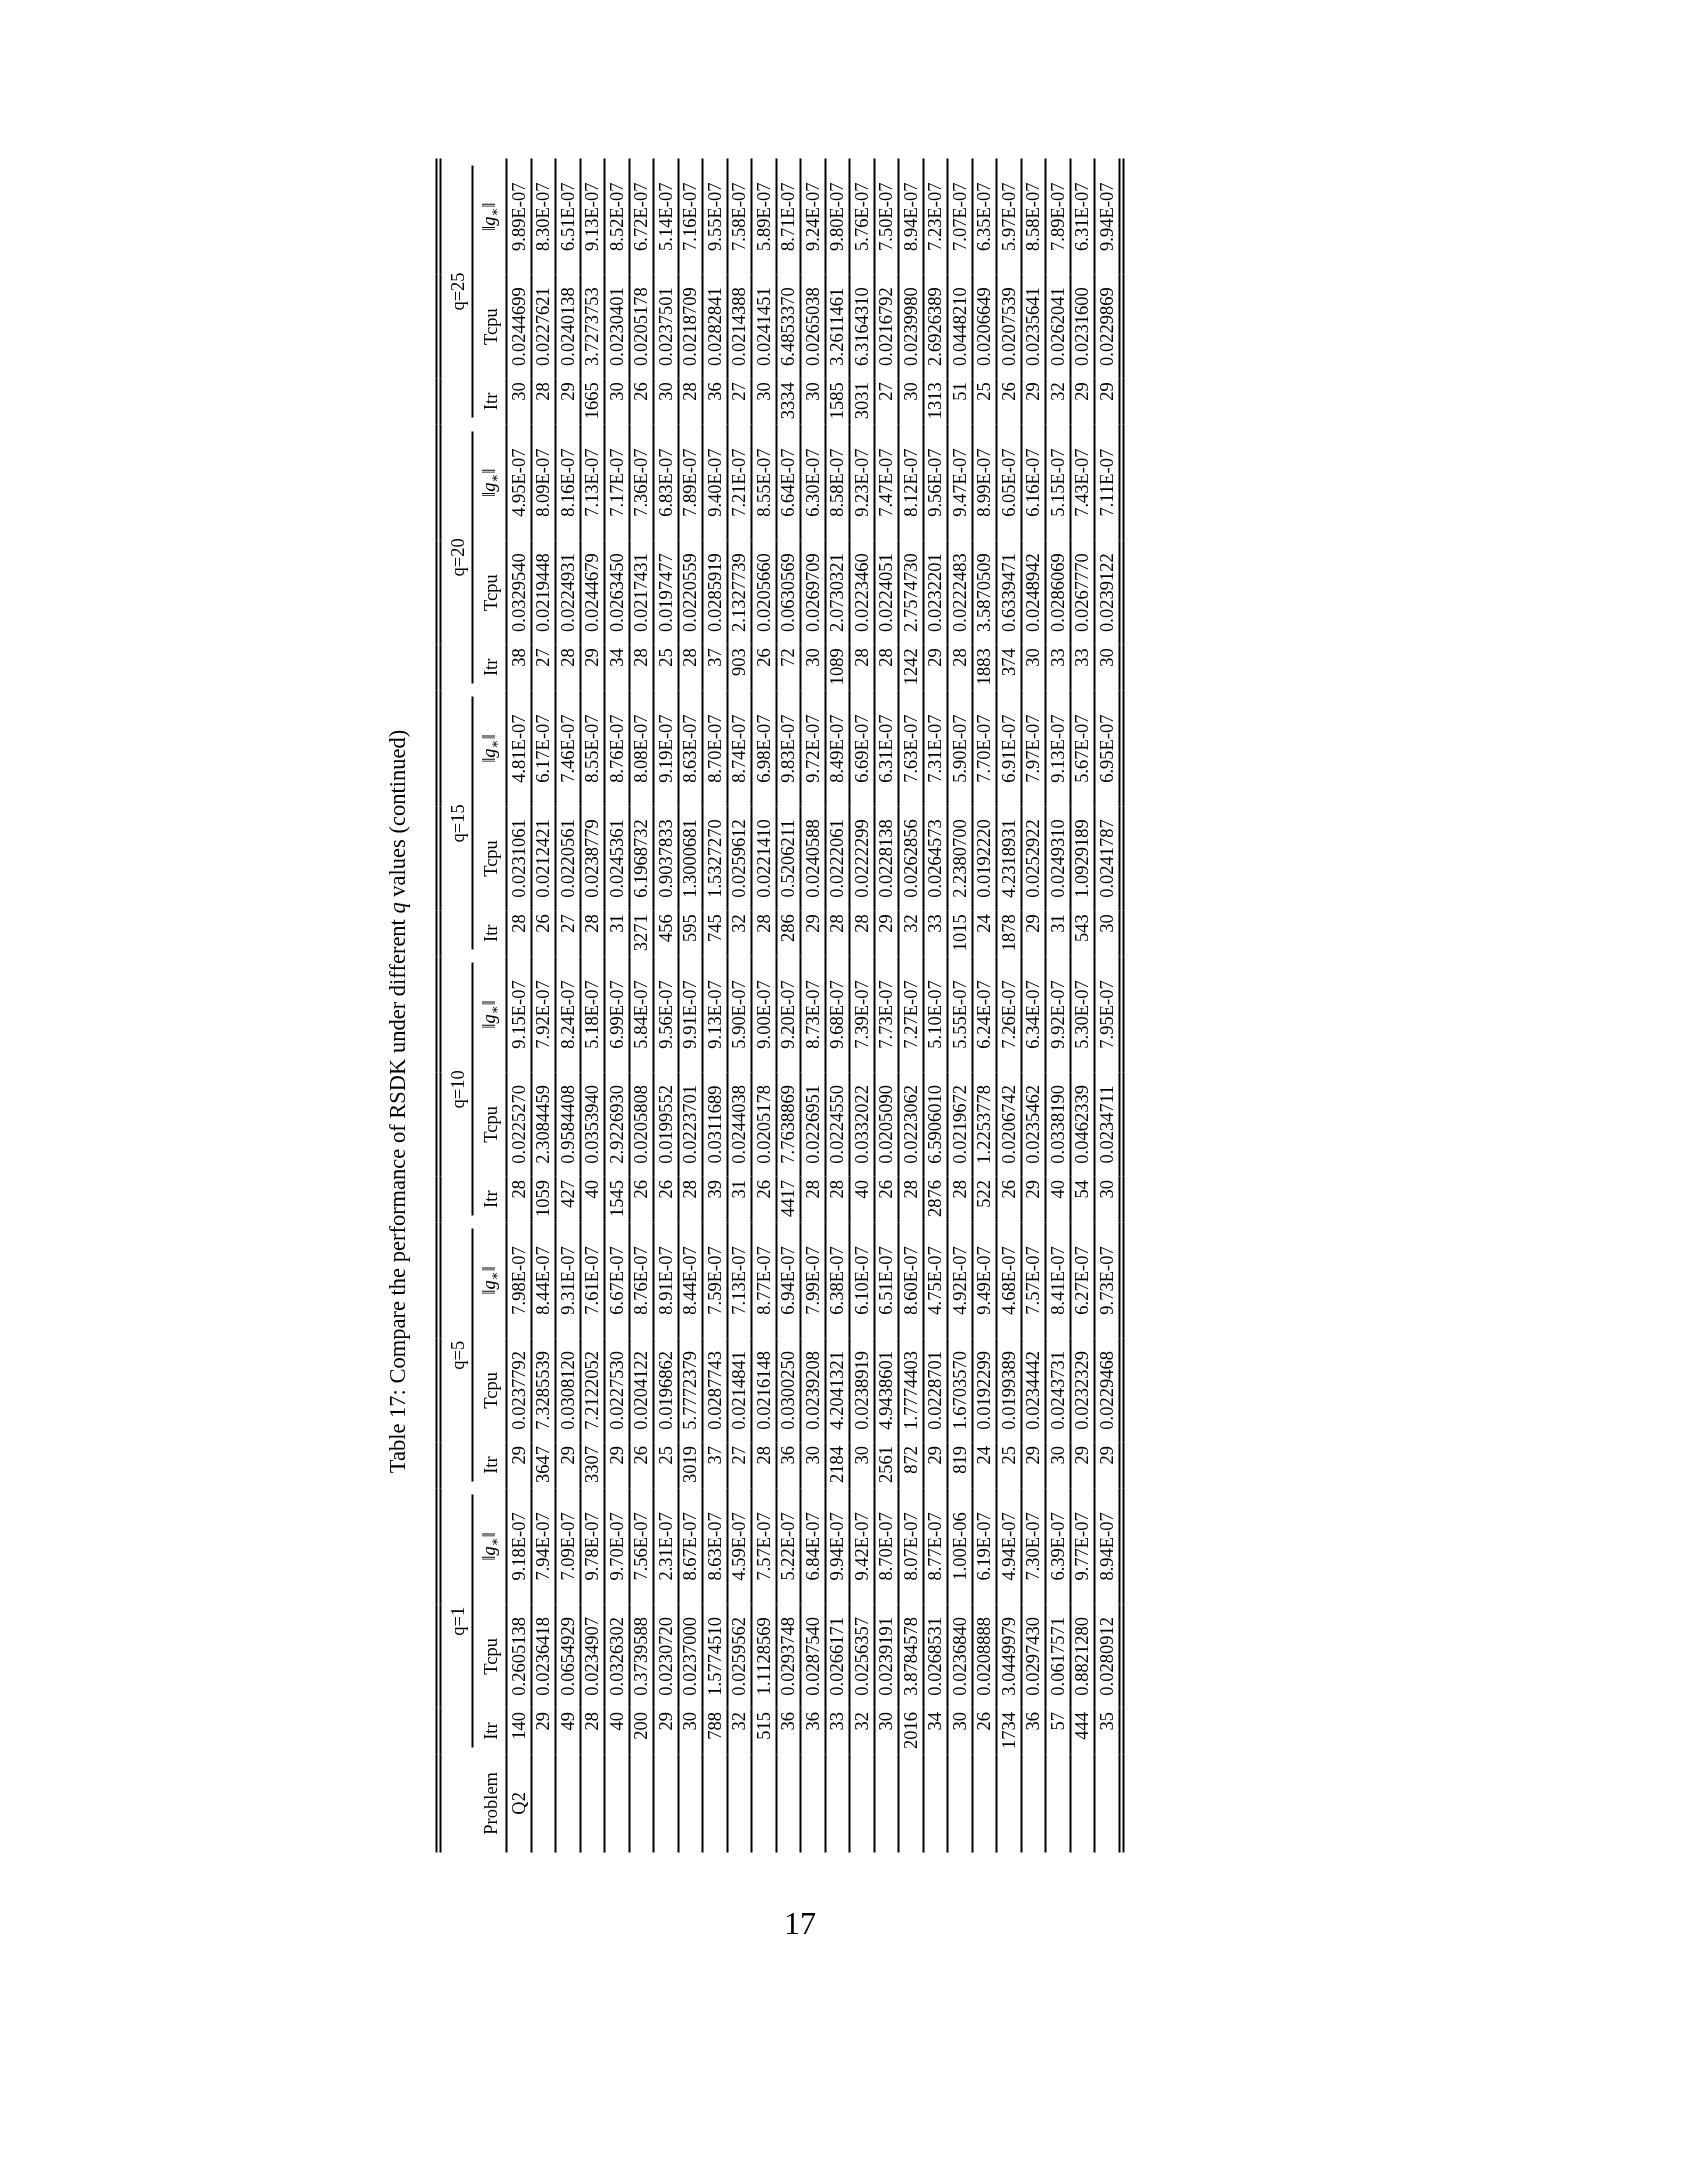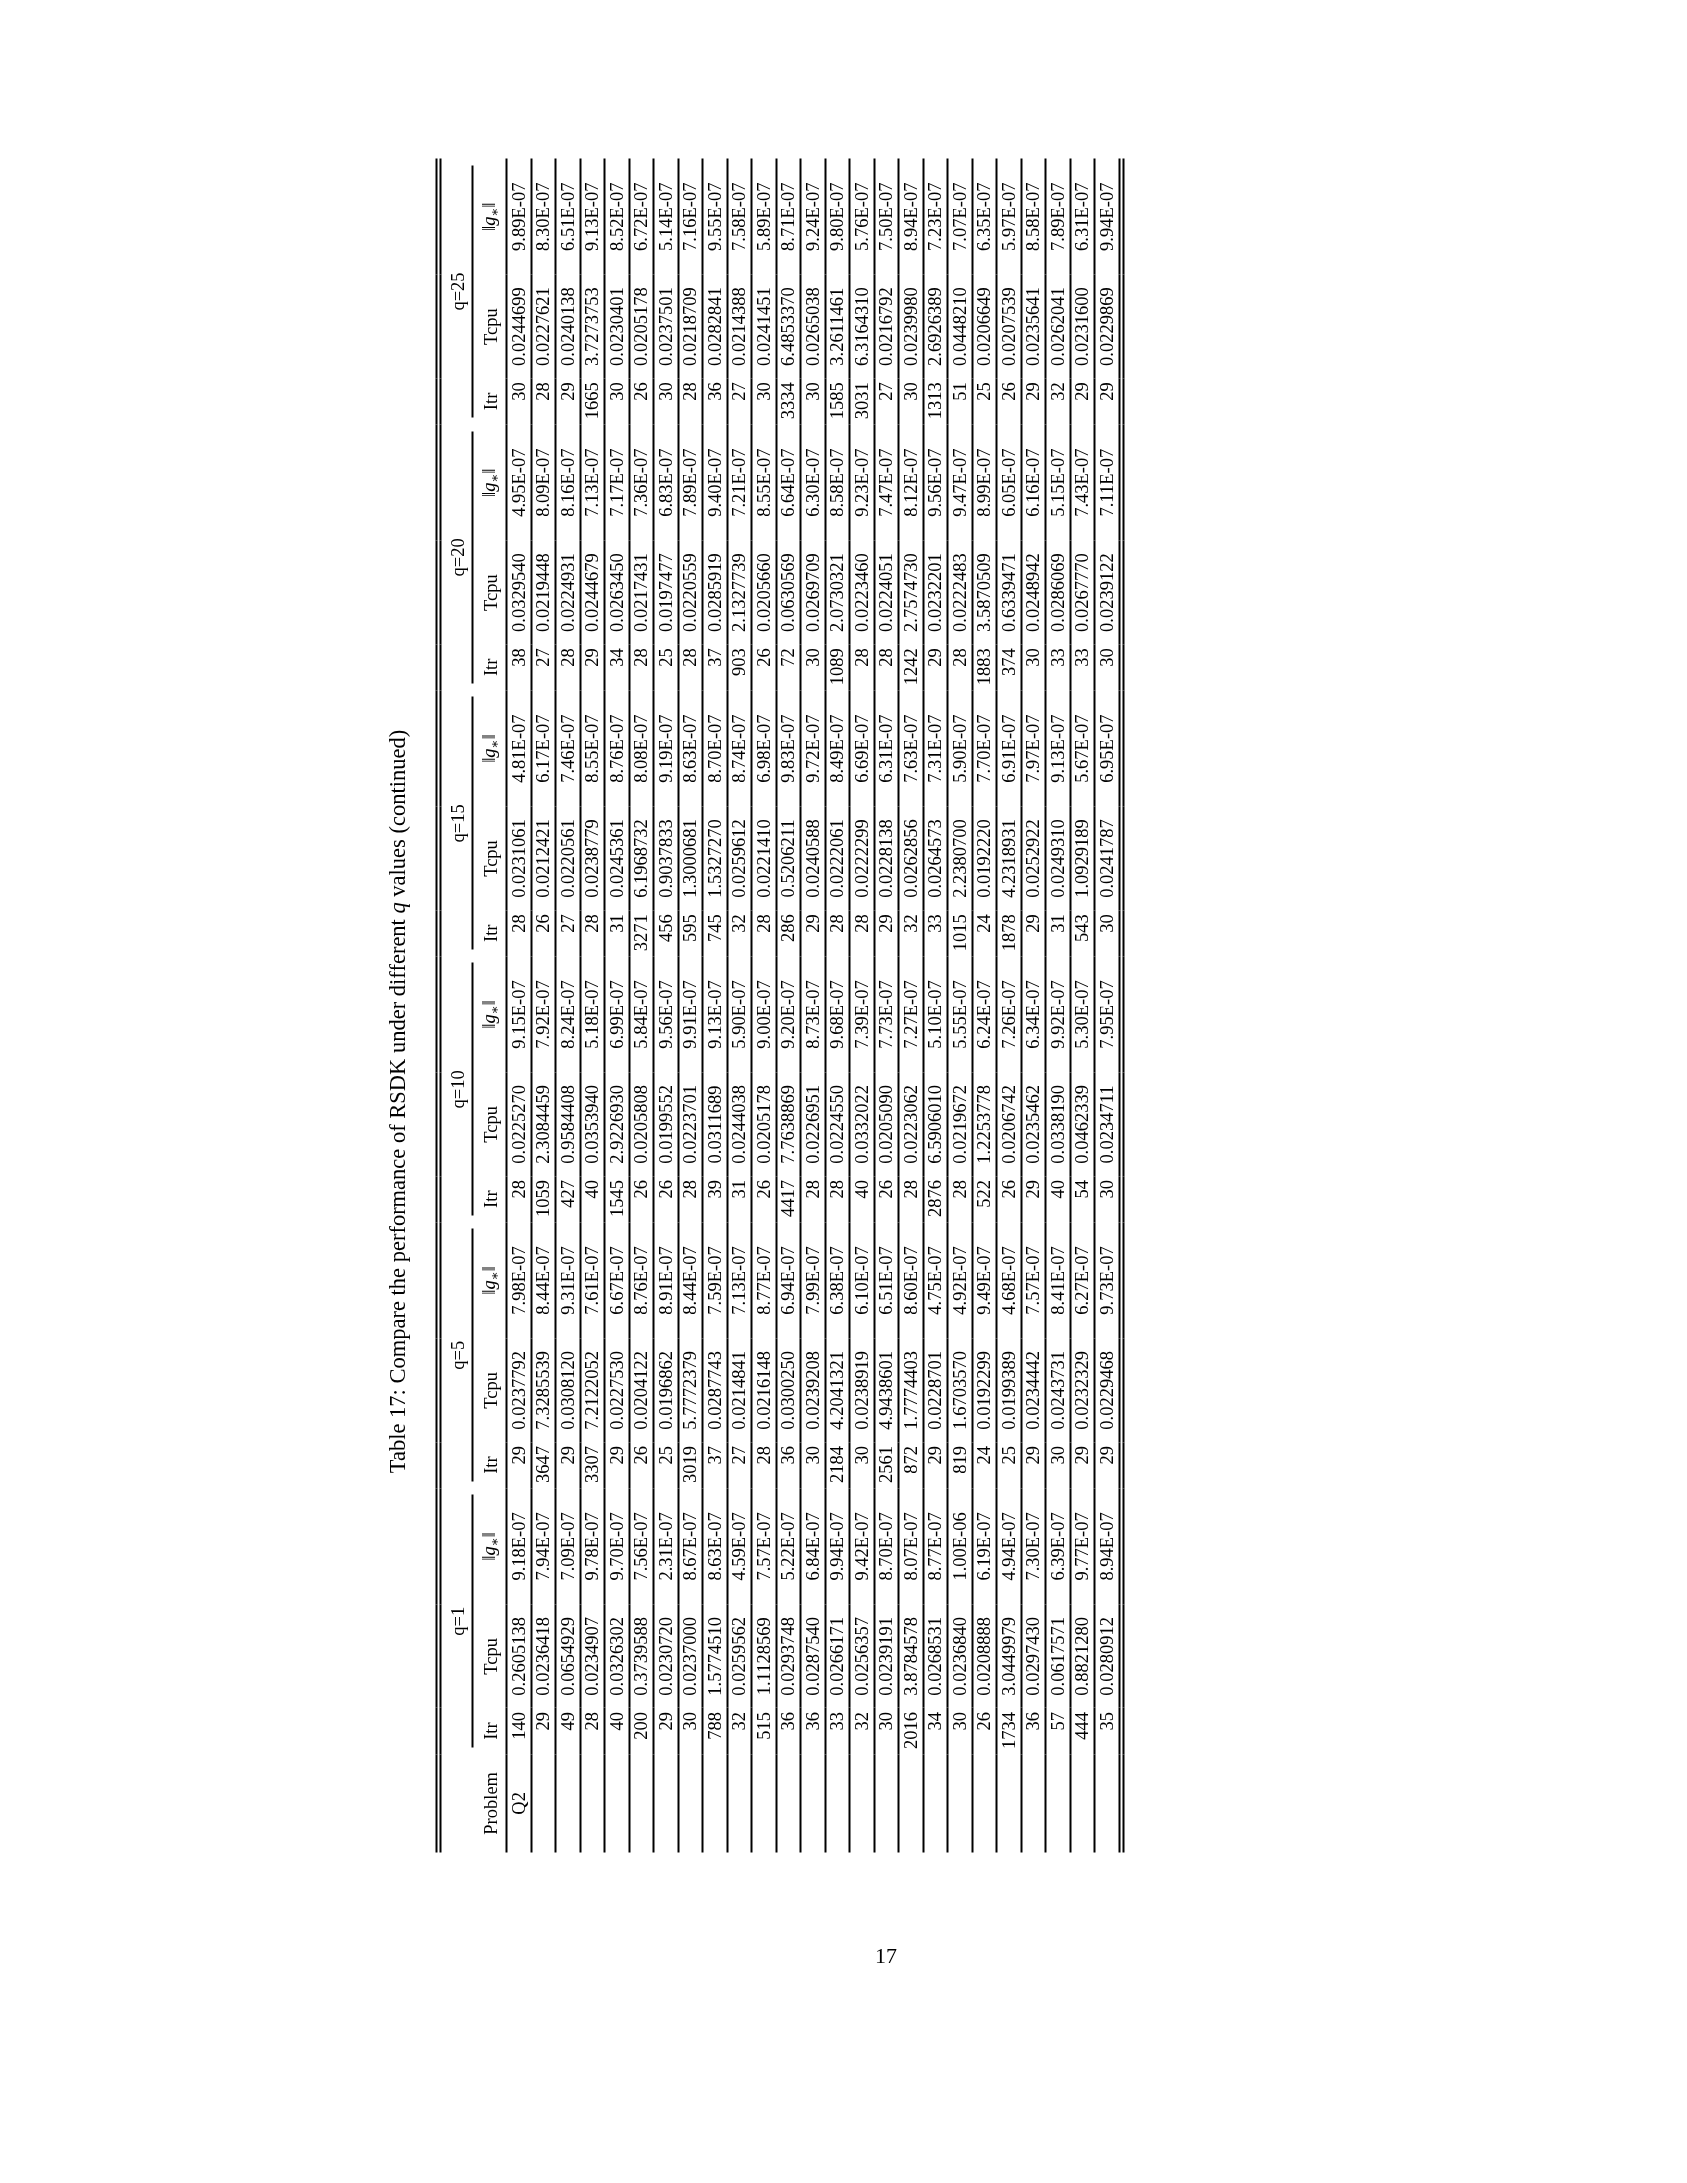--- a/index.html
+++ b/index.html
@@ -36,23 +36,22 @@
   tr.colh-row th { height:30px; border-bottom:2px solid #000; text-align:center; }
   tbody td { height:22.5px; }
   tbody tr:not(:last-child) td { border-bottom:2px solid #000; }
   td.prob, th.prob { text-align:center; }
   td.itr  { text-align:right; padding-right:9.3px; }
   td.tcpu { text-align:center; }
   td.gn   { text-align:center; }
   .gsym i { font-style:italic; }
   .gsym sub { font-size:70%; }
   .page-number {
-    position:absolute; left:886px; top:1905px; transform:translateX(-50%);
-    font-size:22px;
-    margin-top:38px;
+    position:absolute; left:800px; top:1905px; transform:translateX(-50%);
+    font-size:32px;
   }
 </style>
 </head>
 <body>
 
 <div class="rot-block">
   <div class="caption"><span>Table 17: Compare the performance of RSDK under different </span><i>q</i><span> values (continued)</span></div>
   <table class="results">
     <colgroup>
         <col style="width: 98px;">

